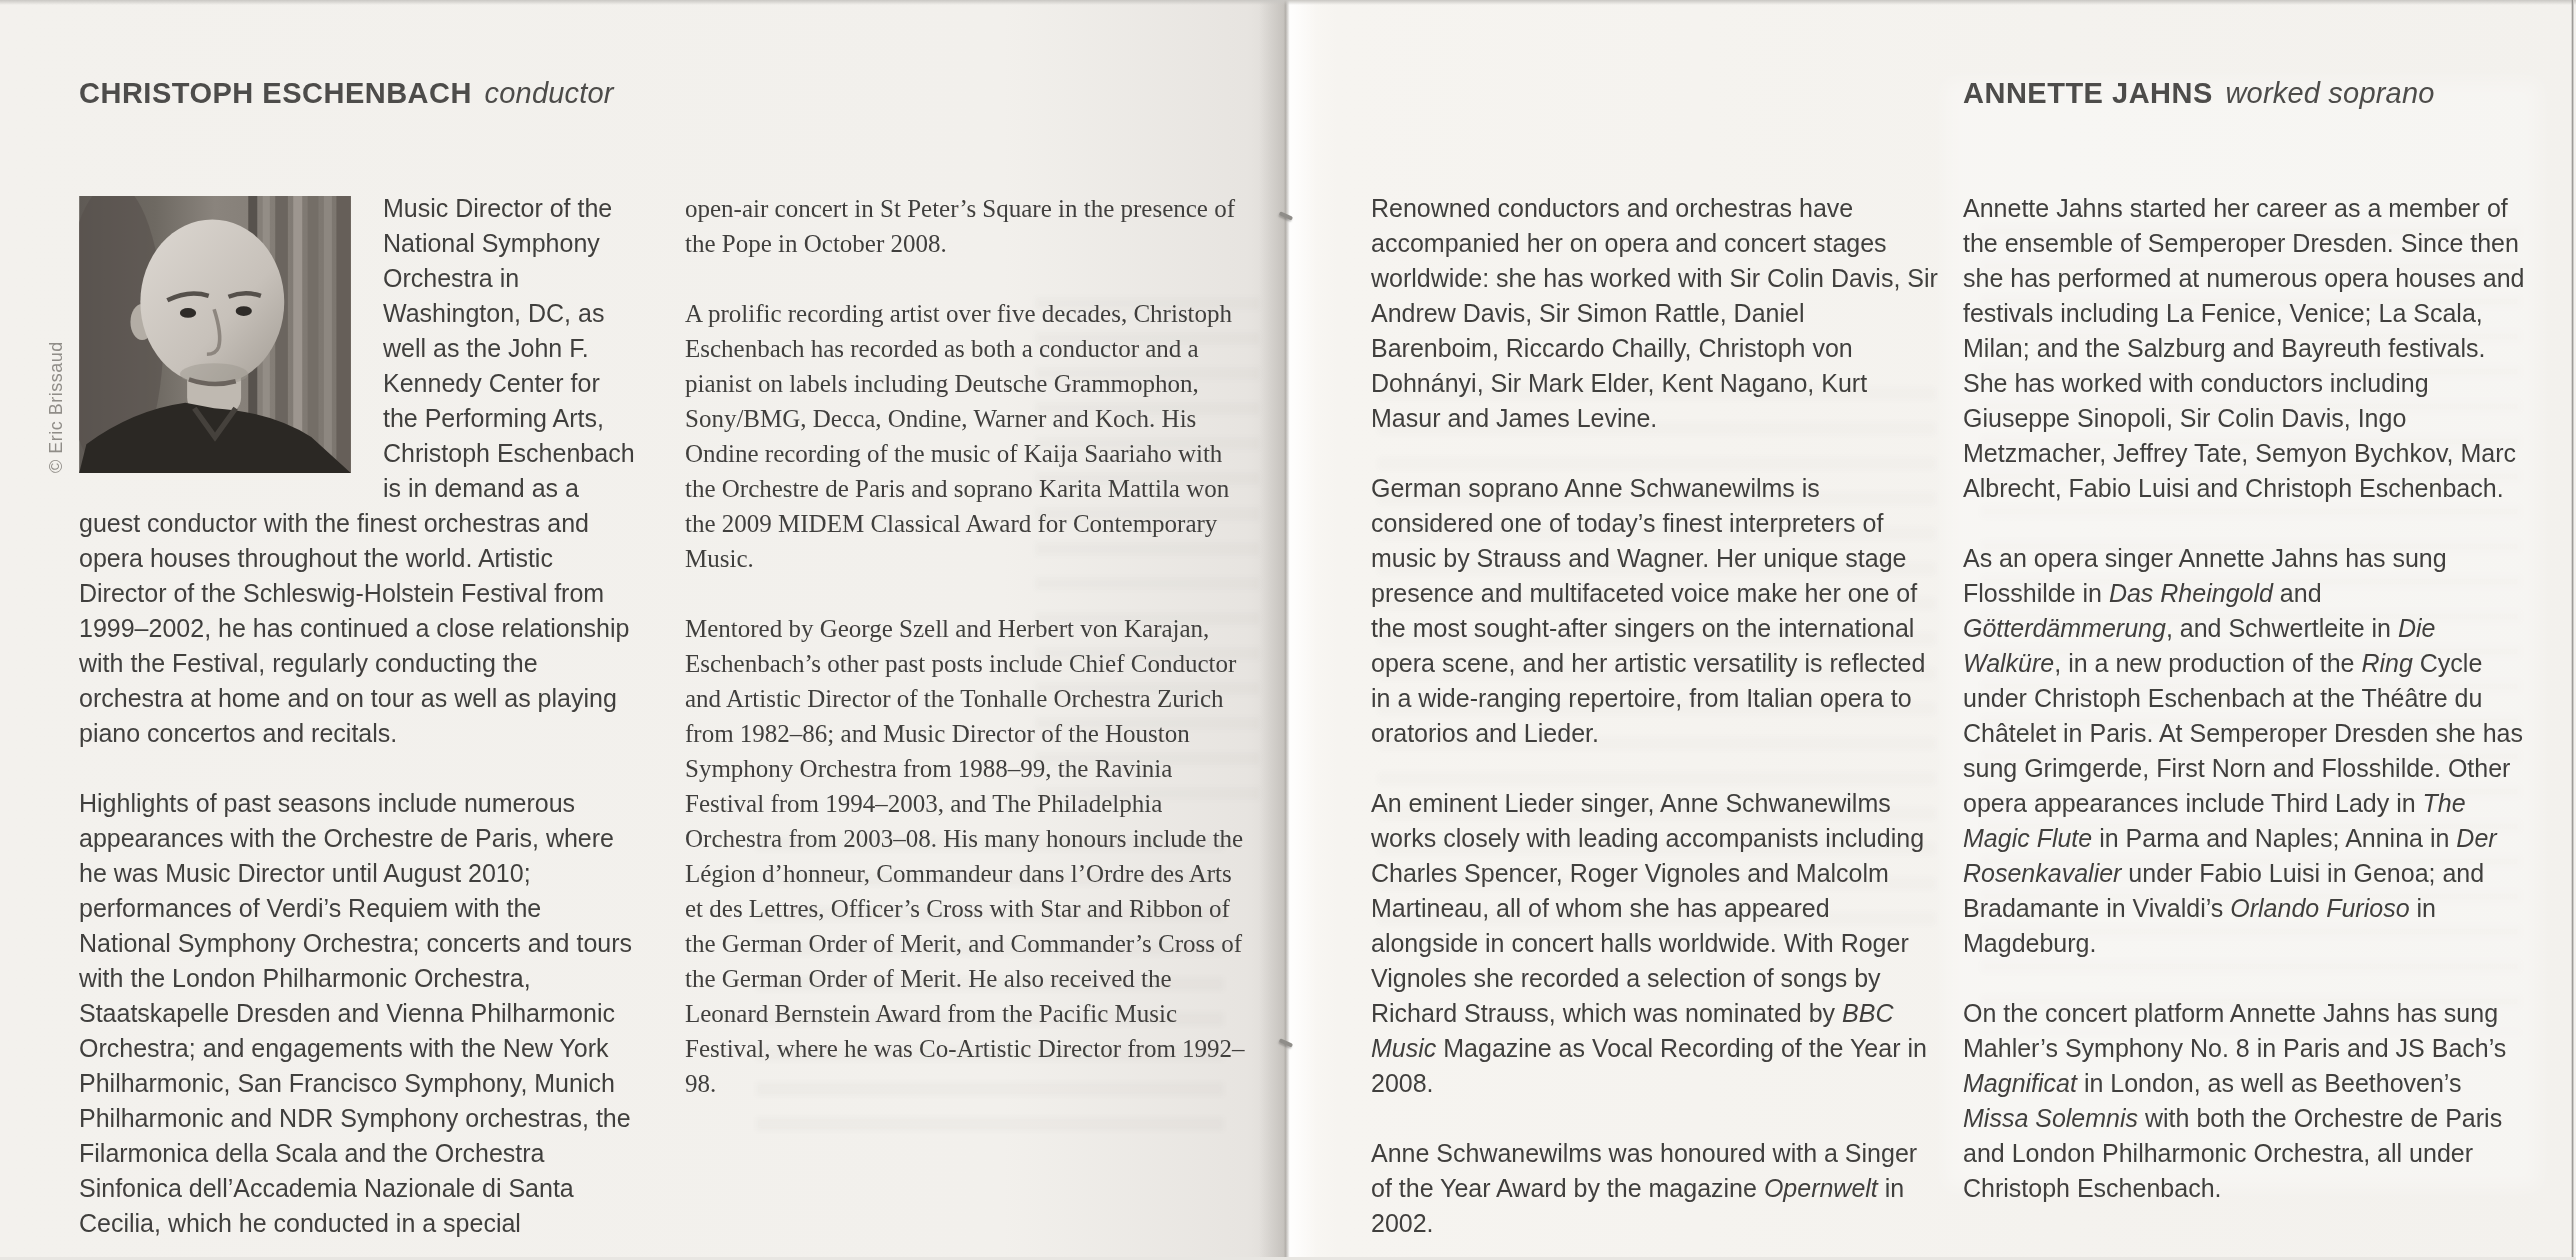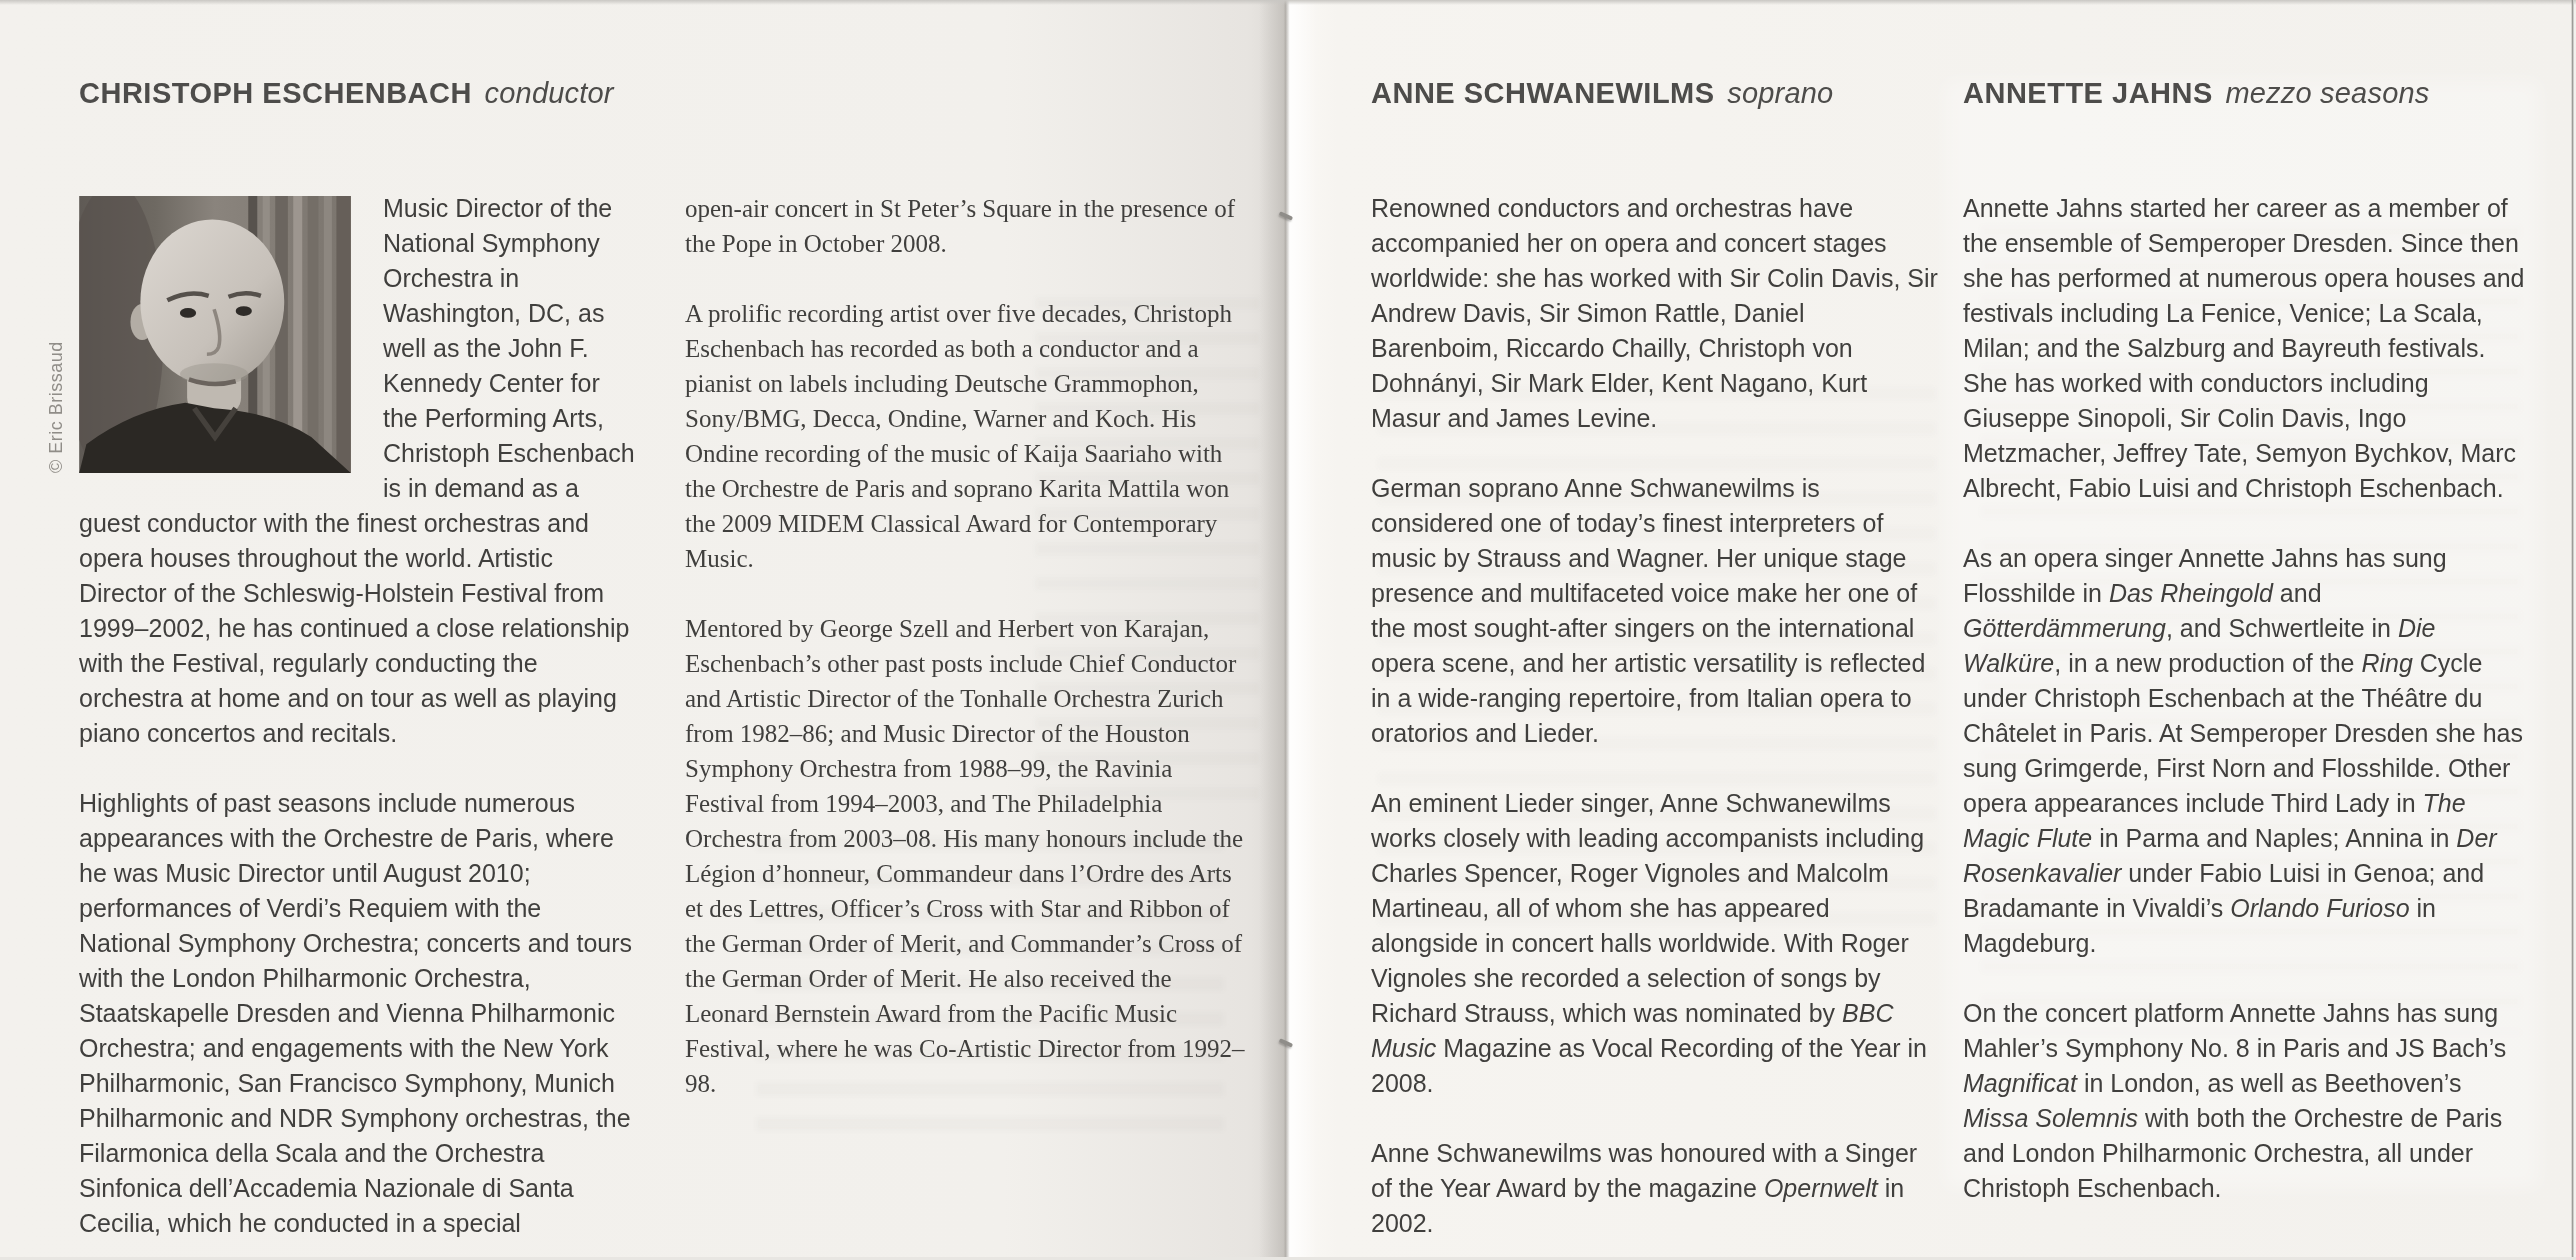--- a/index.html
+++ b/index.html
@@ -73,25 +73,22 @@
 
   <div class="ghost g1"></div>
   <div class="ghost g2"></div>
   <div class="ghost g3"></div>
   <div class="ghost g4"></div>
   <div class="sheen"></div>
 
   <h1 class="h-eschenbach">
     <span class="hname">CHRISTOPH ESCHENBACH</span><span class="hrole">conductor</span>
   </h1>
-  <h1 class="h-schwanewilms">
-    <span class="hname">ANNE SCHWANEWILMS</span><span class="hrole">soprano</span>
-  </h1>
   <h1 class="h-jahns">
-    <span class="hname">ANNETTE JAHNS</span><span class="hrole">mezzo seasons</span>
+    <span class="hname">ANNETTE JAHNS</span><span class="hrole">worked soprano</span>
   </h1>
 
   <div class="col col1">
     <p class="para">
       <span class="photo-block">
         <svg viewBox="0 0 302 308" width="272" height="277">
           <defs>
             <linearGradient id="bgg" x1="0" y1="0" x2="1" y2="0">
               <stop offset="0" stop-color="#5f5a55"></stop>
                 <stop offset="0.28" stop-color="#6e6962"></stop>

